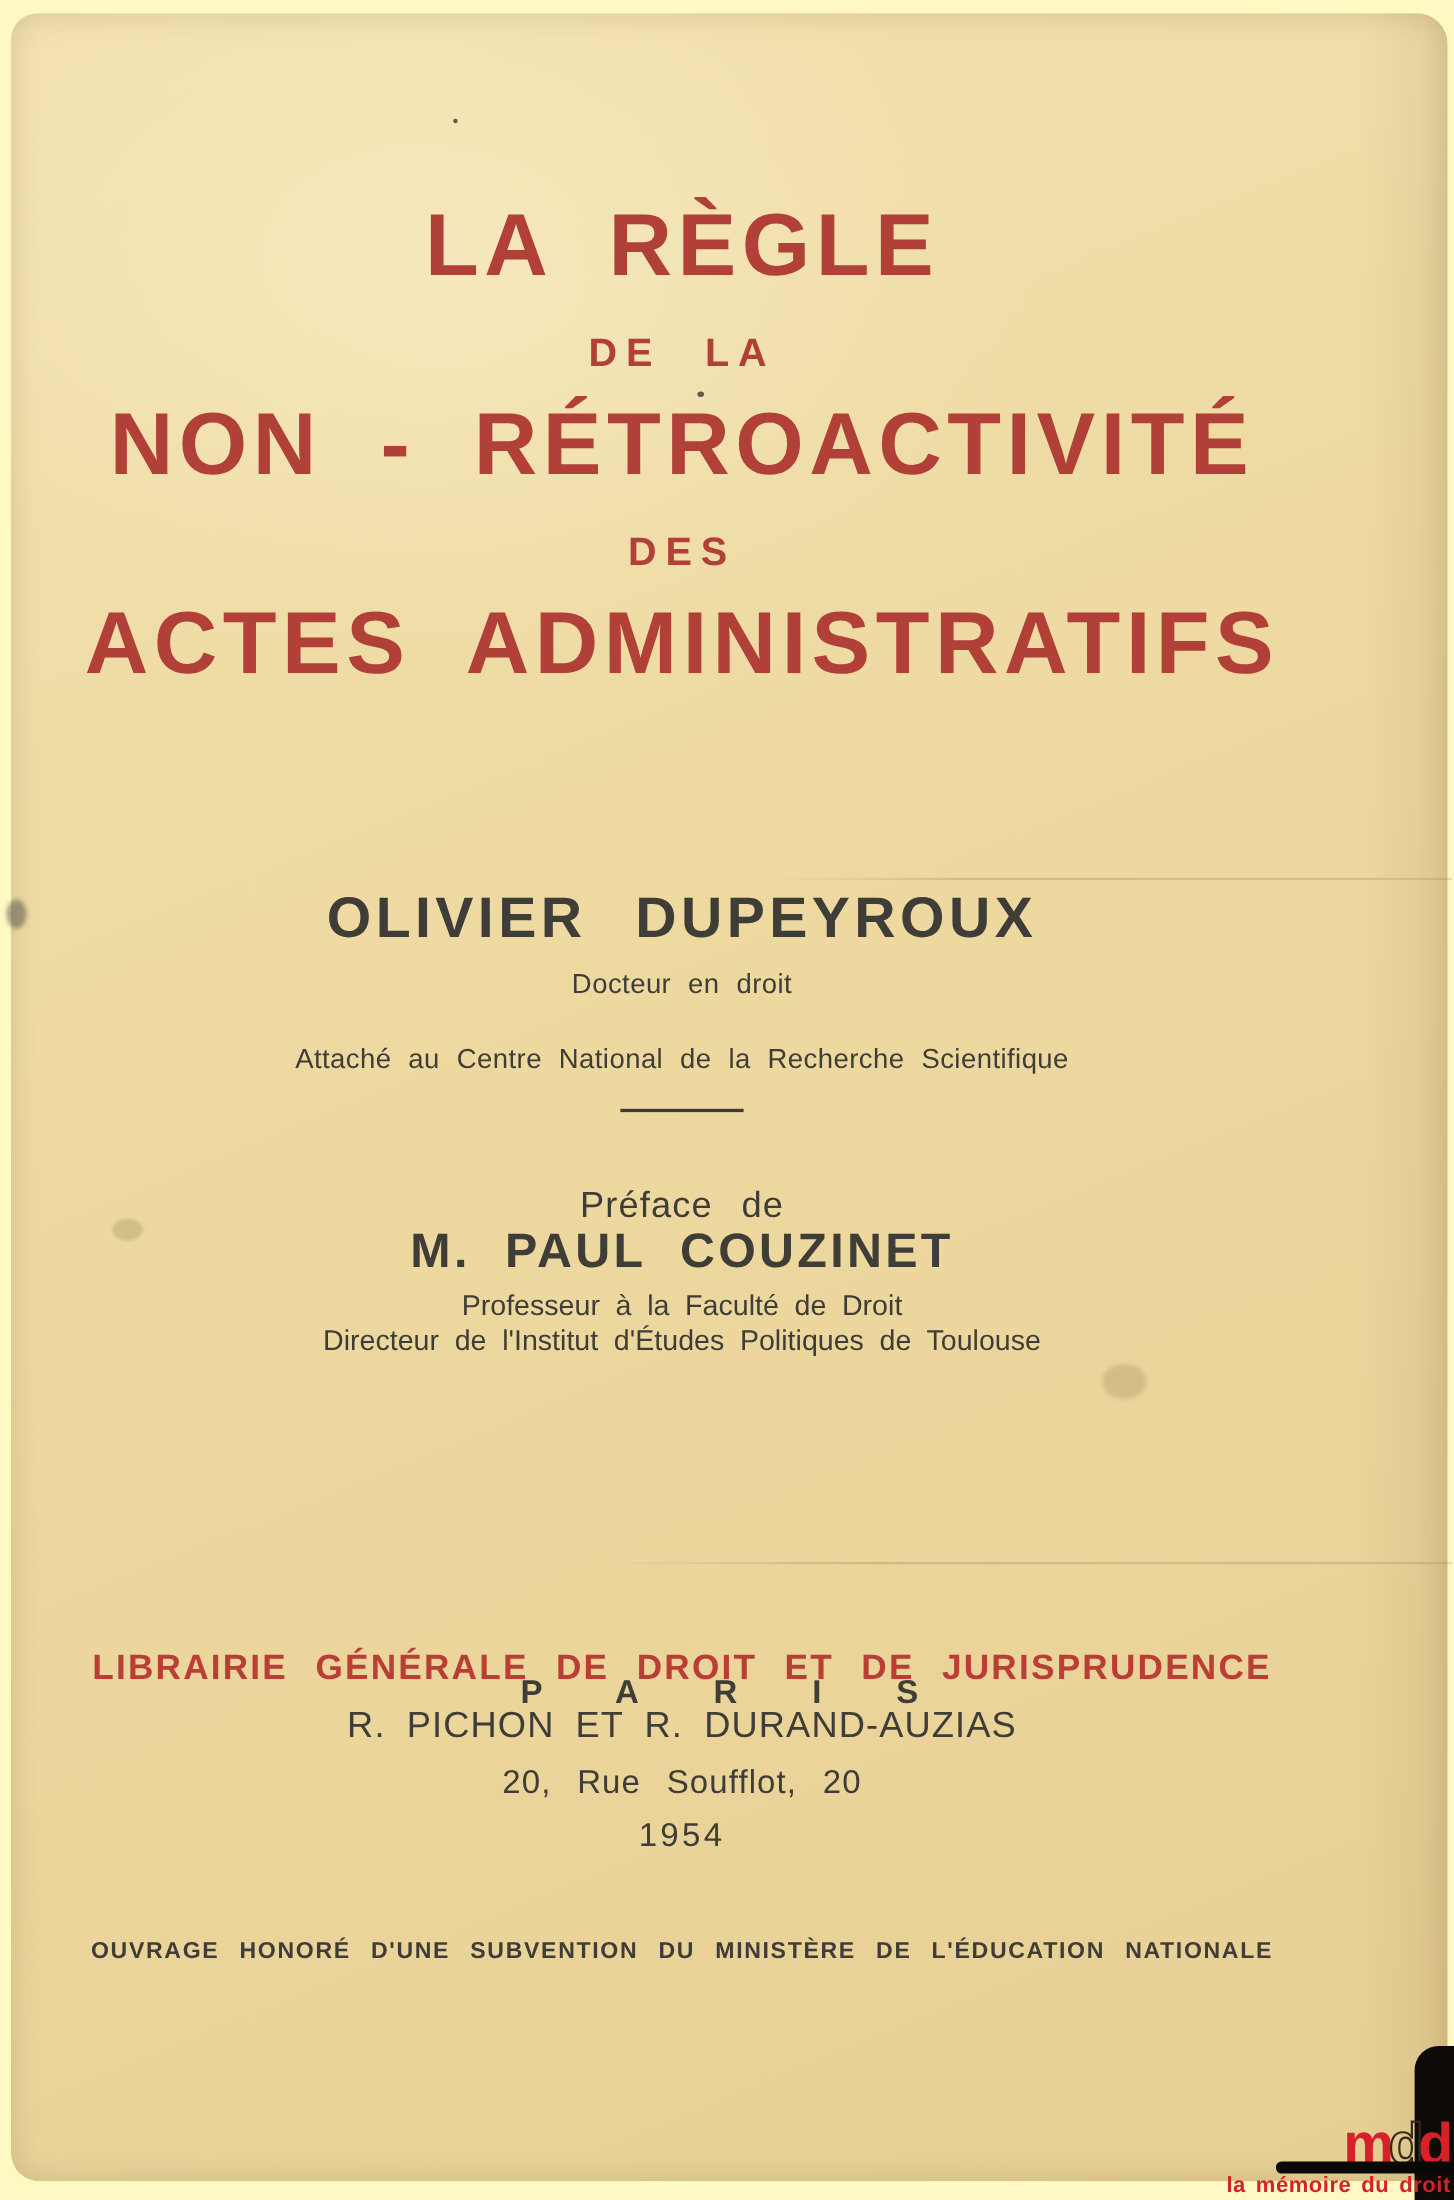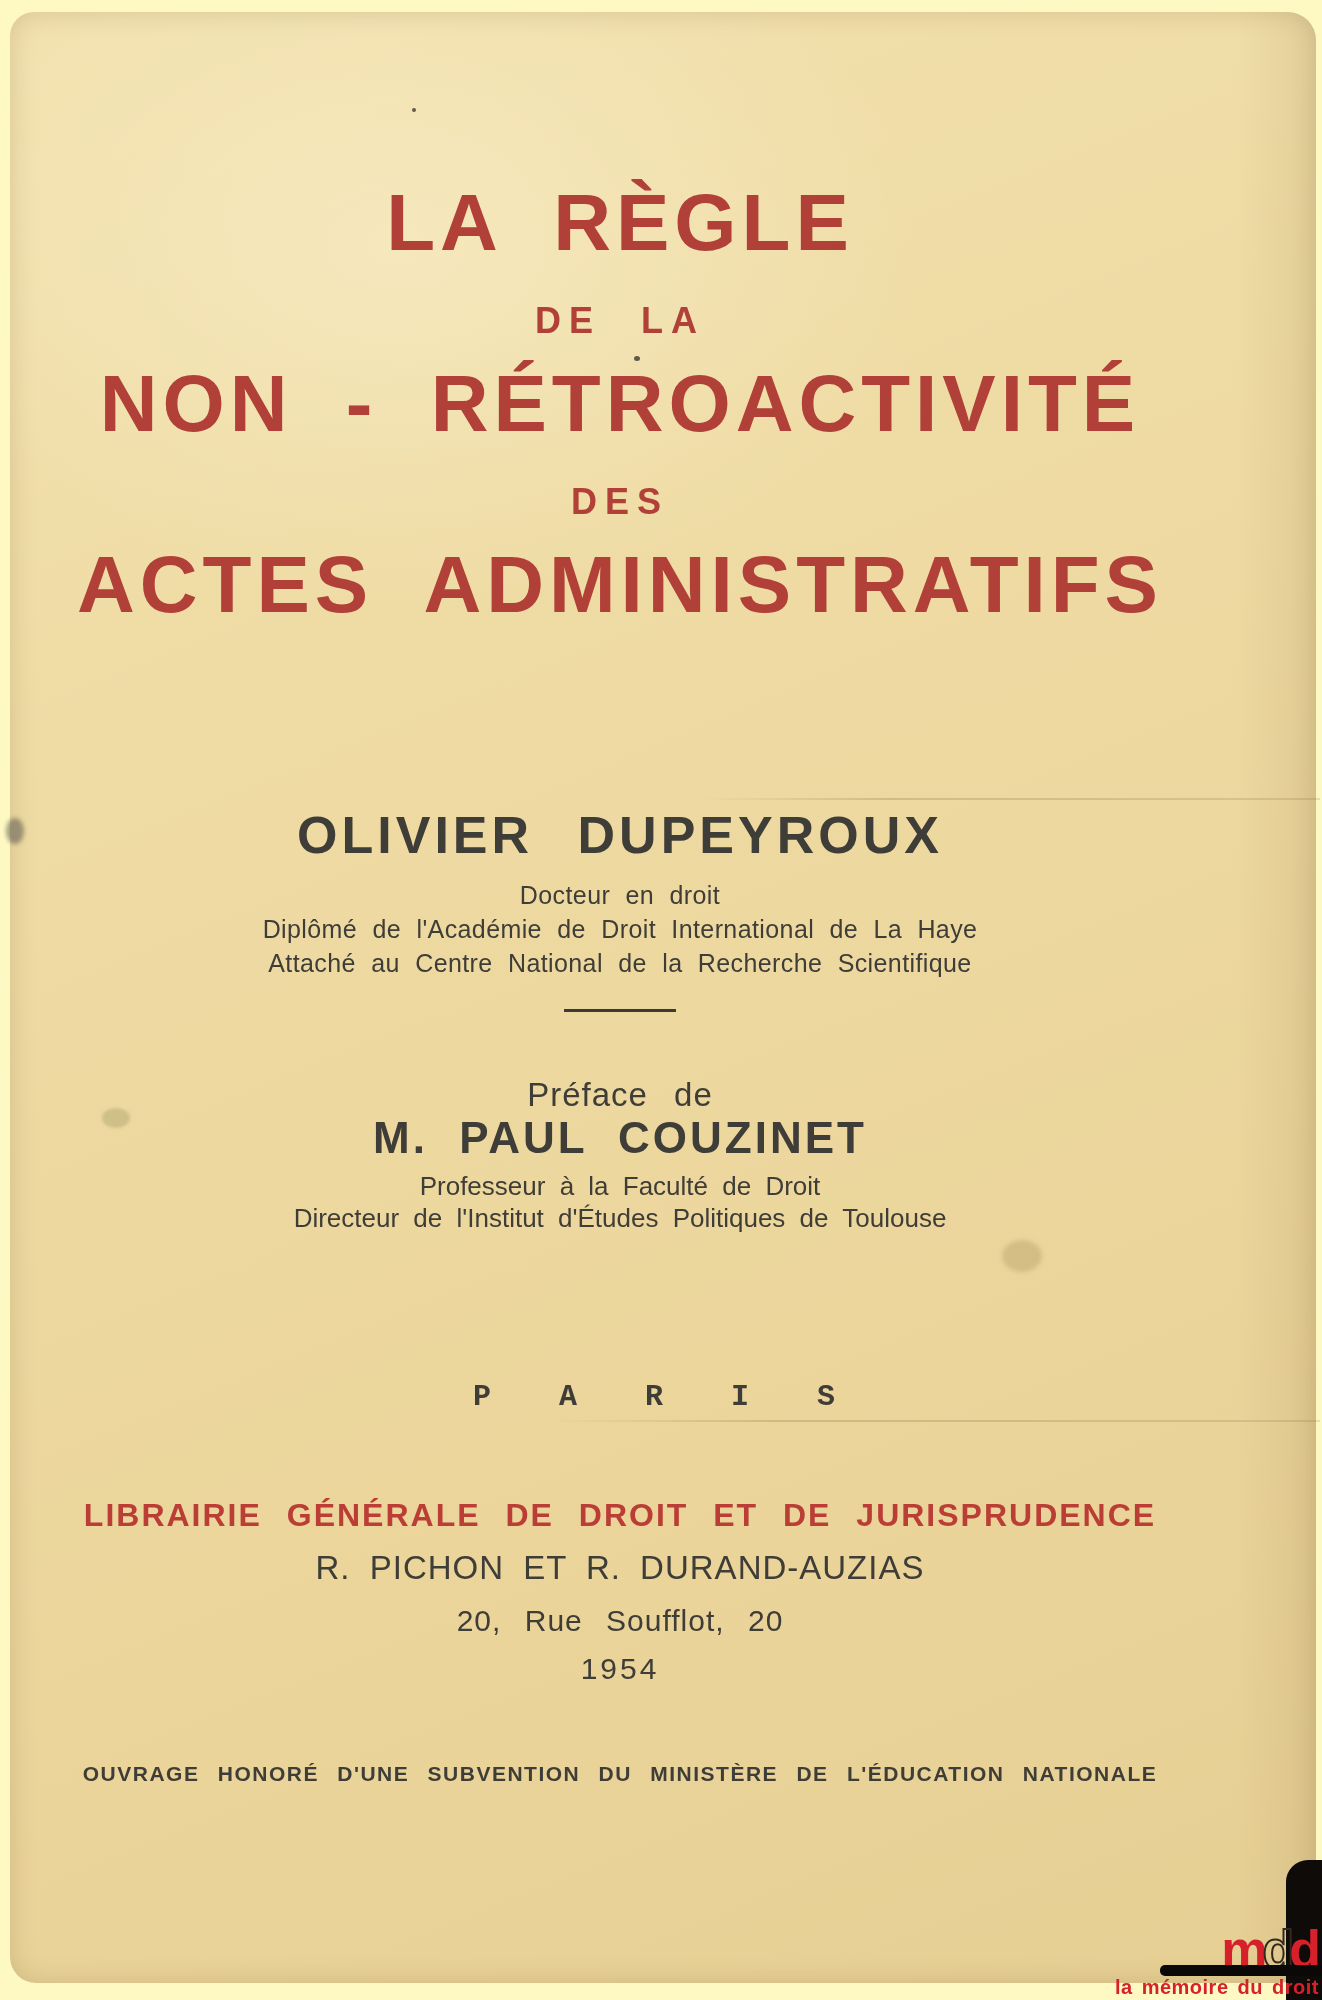--- a/index.html
+++ b/index.html
@@ -113,33 +113,32 @@
     <div class="edge-band"></div>
 
     <div class="line title-lg red" style="top:171px;">LA RÈGLE</div>
     <div class="line title-sm red" style="top:291px;">DE LA</div>
     <div class="line title-lg red" style="top:352px;">NON - RÉTROACTIVITÉ</div>
     <div class="line title-sm red" style="top:472px;">DES</div>
     <div class="line title-lg red" style="top:533px;">ACTES ADMINISTRATIFS</div>
 
     <div class="line author-name ink" style="top:797px;">OLIVIER DUPEYROUX</div>
     <div class="line cred ink" style="top:871px;">Docteur en droit</div>
-    <div class="line cred ink" style="top:905px;">Diplômé de l'Académie de Droit International de La Haye</div>
     <div class="line cred ink" style="top:939px;">Attaché au Centre National de la Recherche Scientifique</div>
 
     <div class="rule-wrap">
       <span class="rule"></span>
     </div>
 
     <div class="line preface-intro ink" style="top:1066px;">Préface de</div>
     <div class="line preface-name ink" style="top:1104px;">M. PAUL COUZINET</div>
     <div class="line preface-cred ink" style="top:1161px;">Professeur à la Faculté de Droit</div>
     <div class="line preface-cred ink" style="top:1193px;">Directeur de l'Institut d'Études Politiques de Toulouse</div>
 
-    <div class="line city ink" style="top:1370px;font-family:Liberation Mono, monospace;">PARIS</div>
+    <div class="line city ink" style="top:1512px;">PARIS</div>
     <div class="line pubred" style="top:1487px;">LIBRAIRIE GÉNÉRALE DE DROIT ET DE JURISPRUDENCE</div>
     <div class="line printers ink" style="top:1539px;">R. PICHON ET R. DURAND-AUZIAS</div>
     <div class="line address ink" style="top:1594px;">20, Rue Soufflot, 20</div>
     <div class="line year ink" style="top:1642px;">1954</div>
 
     <div class="line footnote ink" style="top:1751px;">OUVRAGE HONORÉ D'UNE SUBVENTION DU MINISTÈRE DE L'ÉDUCATION NATIONALE</div>
 
     <div class="crease crease-1"></div>
     <div class="crease crease-2"></div>
     <div class="stain stain-1"></div>

